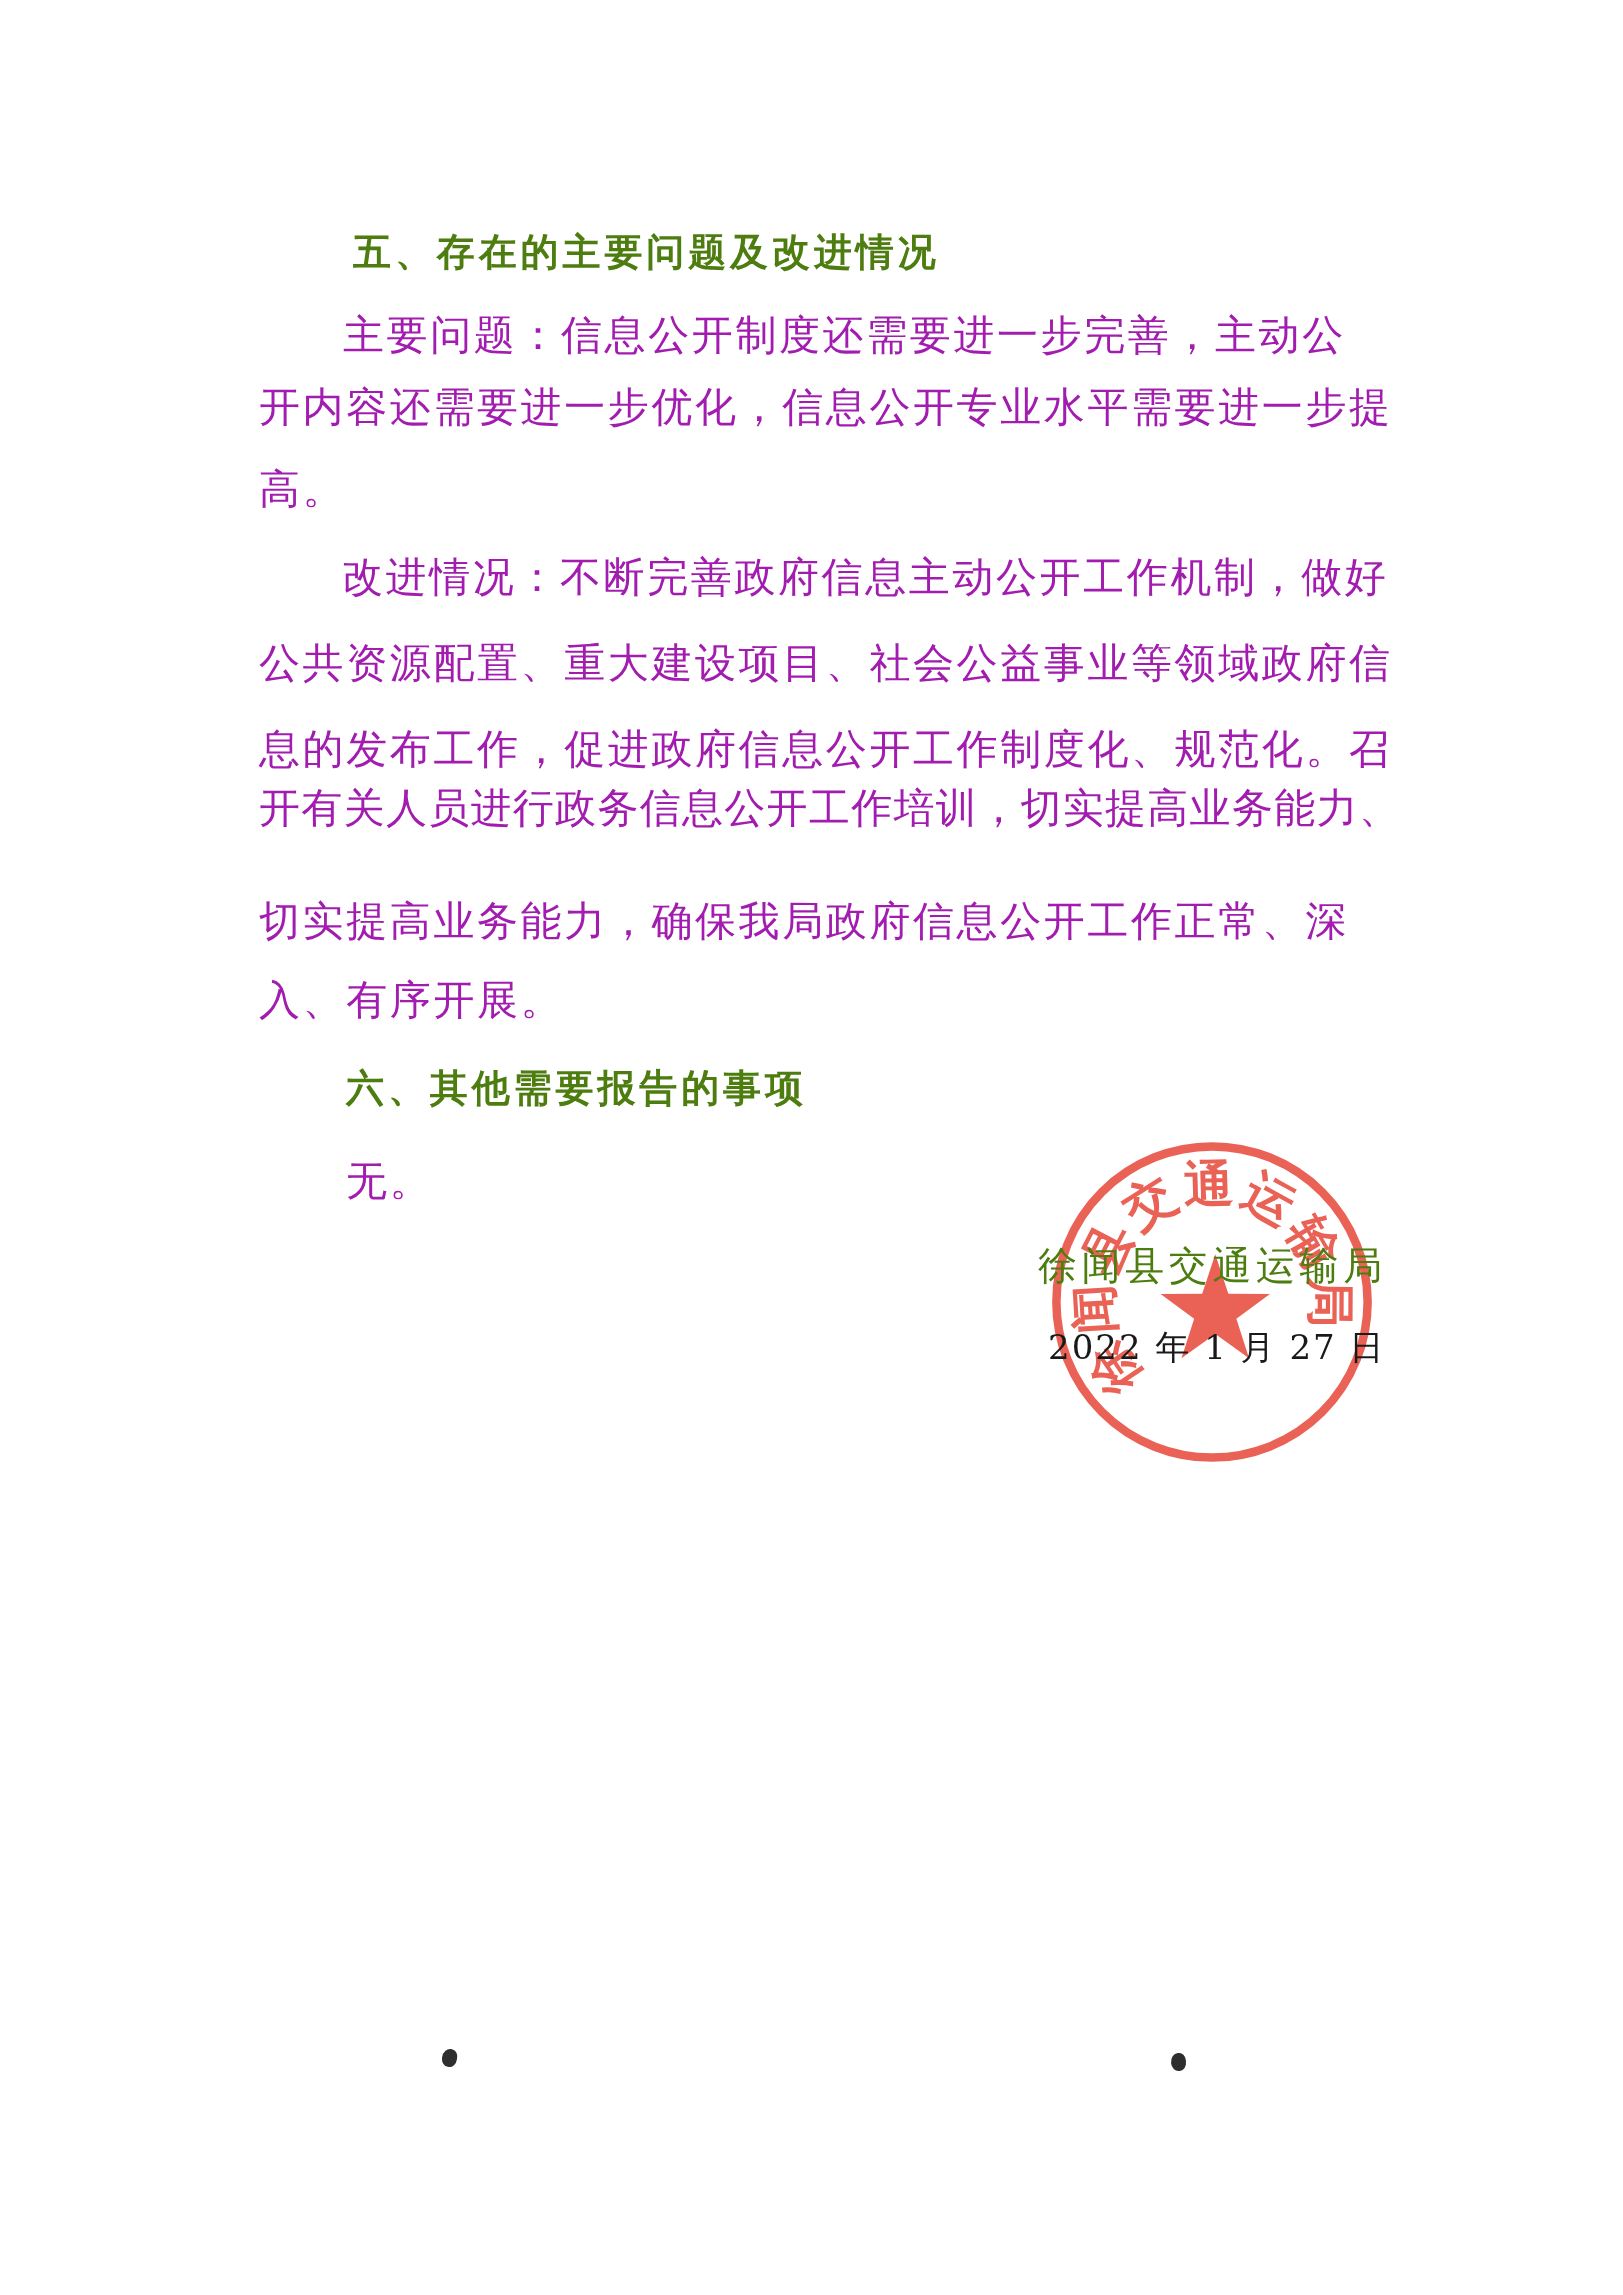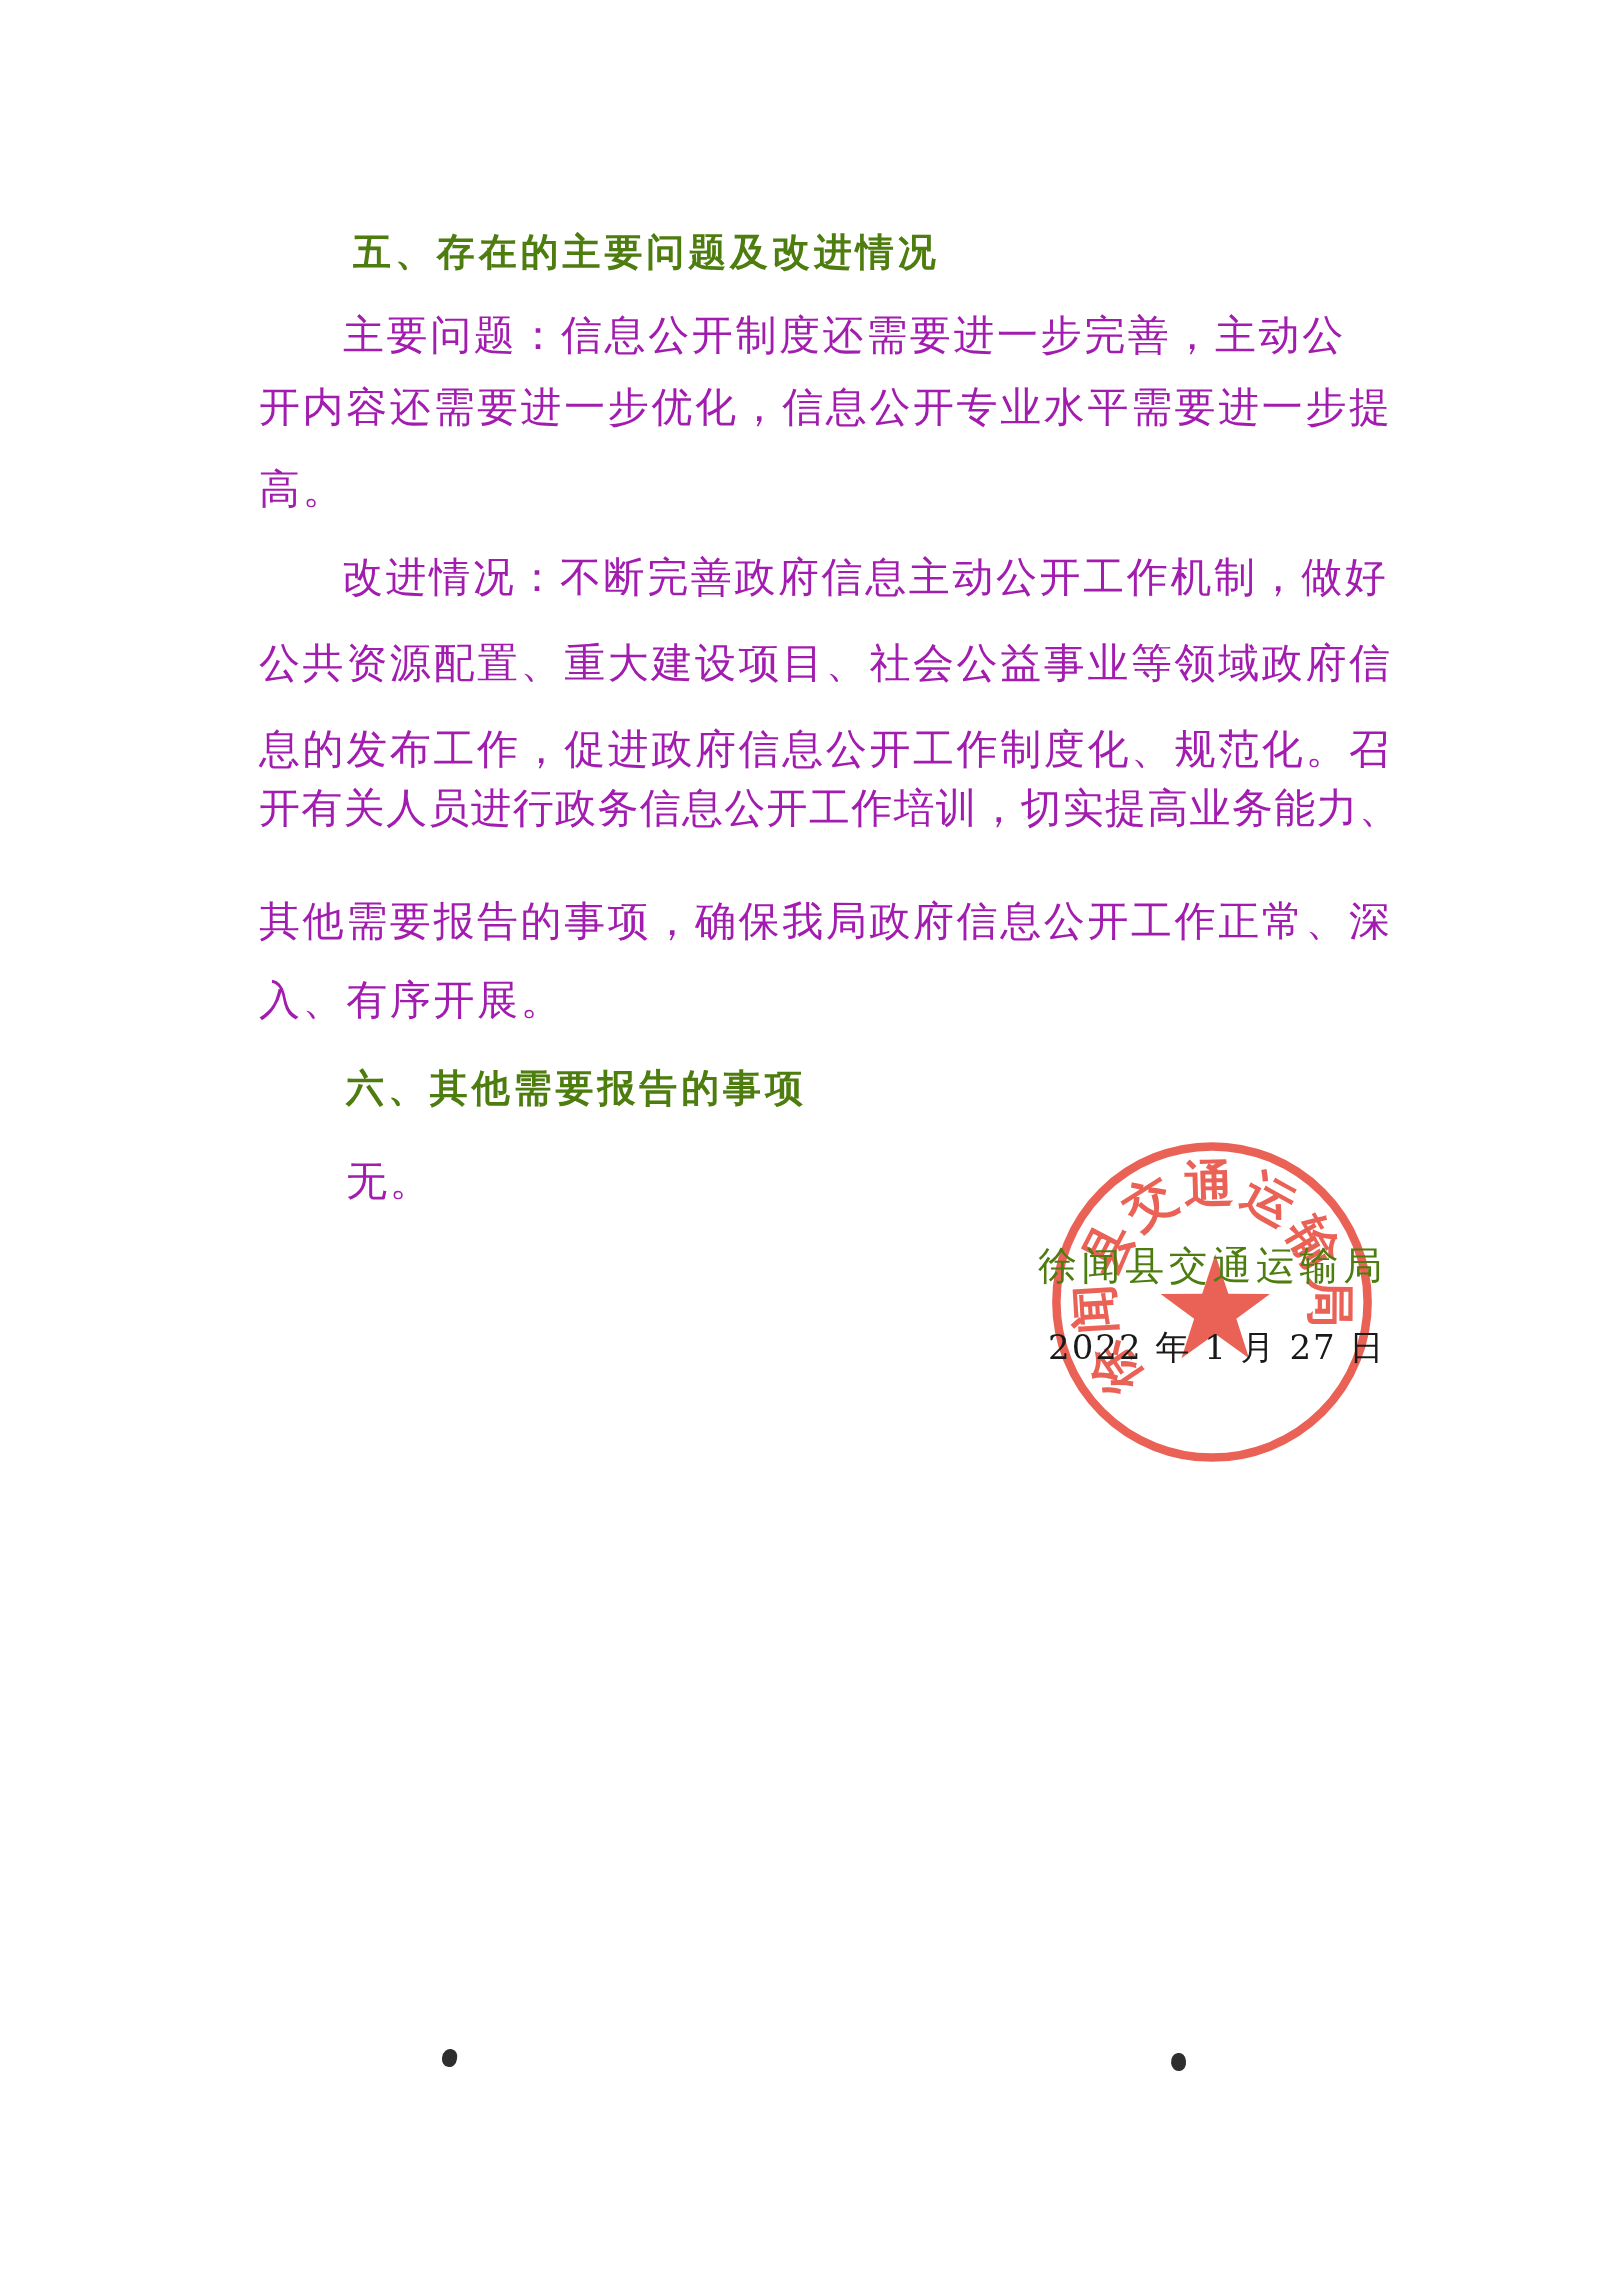--- a/index.html
+++ b/index.html
@@ -73,21 +73,21 @@
 <div class="txt heading h5">五、存在的主要问题及改进情况</div>
 
 <div class="txt p1l0">主要问题：信息公开制度还需要进一步完善，主动公</div>
 <div class="txt p1l1">开内容还需要进一步优化，信息公开专业水平需要进一步提</div>
 <div class="txt p1l2">高。</div>
 
 <div class="txt p2l0">改进情况：不断完善政府信息主动公开工作机制，做好</div>
 <div class="txt p2l1">公共资源配置、重大建设项目、社会公益事业等领域政府信</div>
 <div class="txt p2l2">息的发布工作，促进政府信息公开工作制度化、规范化。召</div>
 <div class="txt p2l3">开有关人员进行政务信息公开工作培训，切实提高业务能力、</div>
-<div class="txt p2l4">其他需要报告的事项，确保我局政府信息公开工作正常、深</div>
+<div class="txt p2l4">切实提高业务能力，确保我局政府信息公开工作正常、深</div>
 <div class="txt p2l5">入、有序开展。</div>
 
 <div class="txt heading h6">六、其他需要报告的事项</div>
 <div class="txt none">无。</div>
 
 <svg class="seal" viewBox="0 0 520 520">
   <circle id="seal-ring" cx="260" cy="260" r="238" fill="none" stroke-width="13" stroke="#e9564a"></circle>
   <polygon id="seal-star" transform="translate(265 275)" points="0,-88 20,-27.5 83.7,-27.2 32.3,10.5 51.7,71.2 0,34 -51.7,71.2 -32.3,10.5 -83.7,-27.2 -20,-27.5" fill="#e9564a"></polygon>
   <g id="seal-ring-chars">
       <text transform="translate(109.9 361.2) rotate(-124.0)" text-anchor="middle" dominant-baseline="central" font-size="76" fill="#e9564a">徐</text>

